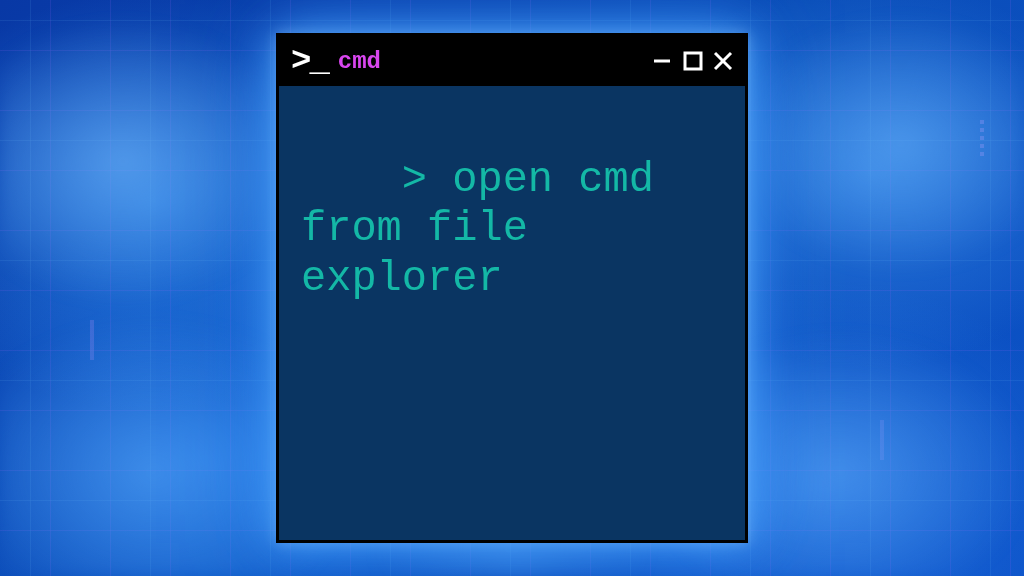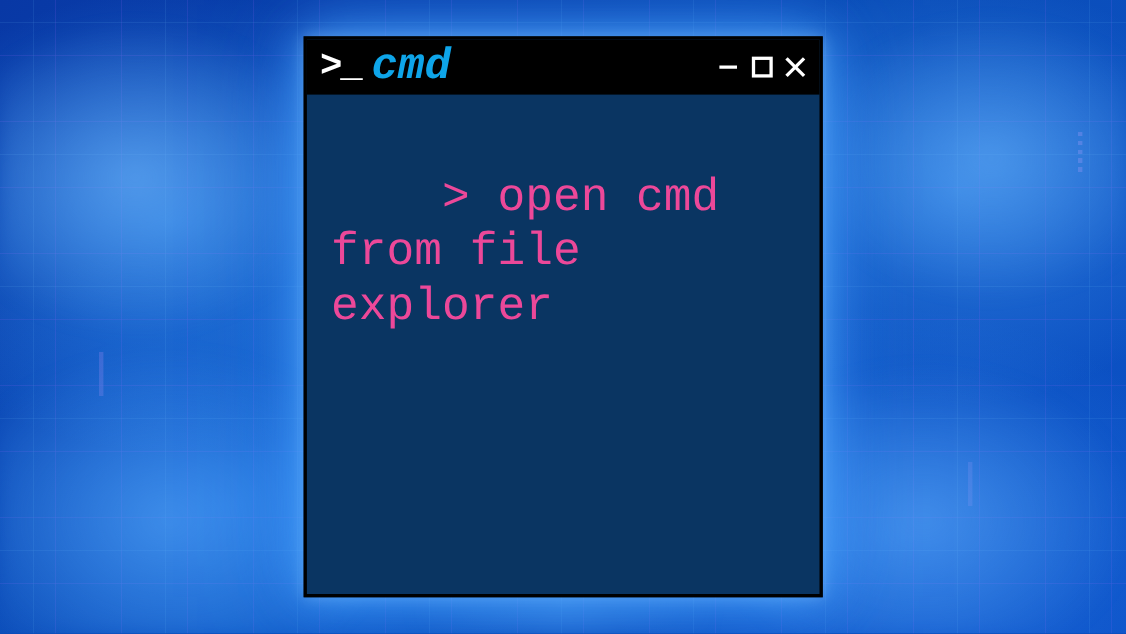--- a/index.html
+++ b/index.html
@@ -105,26 +105,25 @@
     .prompt-icon {
       color: #fff;
       font-family: "Consolas", "Courier New", monospace;
       font-size: 34px;
       font-weight: bold;
       line-height: 1;
       letter-spacing: -2px;
     }
     
     .title-text {
-      color: #0ea5e9;
+      color: #d946ef;
       font-family: "Consolas", "Courier New", monospace;
-      font-size: 40px;
+      font-size: 24px;
       font-weight: bold;
       flex: 1;
-      font-style: italic;
     }
     
     .win-controls {
       display: flex;
       gap: 6px;
       align-items: center;
     }
     
     .ctrl {
       width: 24px;
@@ -132,21 +131,21 @@
       display: flex;
       align-items: center;
       justify-content: center;
       cursor: pointer;
     }
     
     .ctrl svg { display: block; }
     
     .body {
       padding: 20px 22px;
-      color: #ec4899;
+      color: #14b8a6;
       font-family: "Consolas", "Courier New", monospace;
       font-size: 42px;
       line-height: 1.18;
       white-space: pre-wrap;
       word-break: break-word;
     }
   </style>
 </head>
 <body>
 

